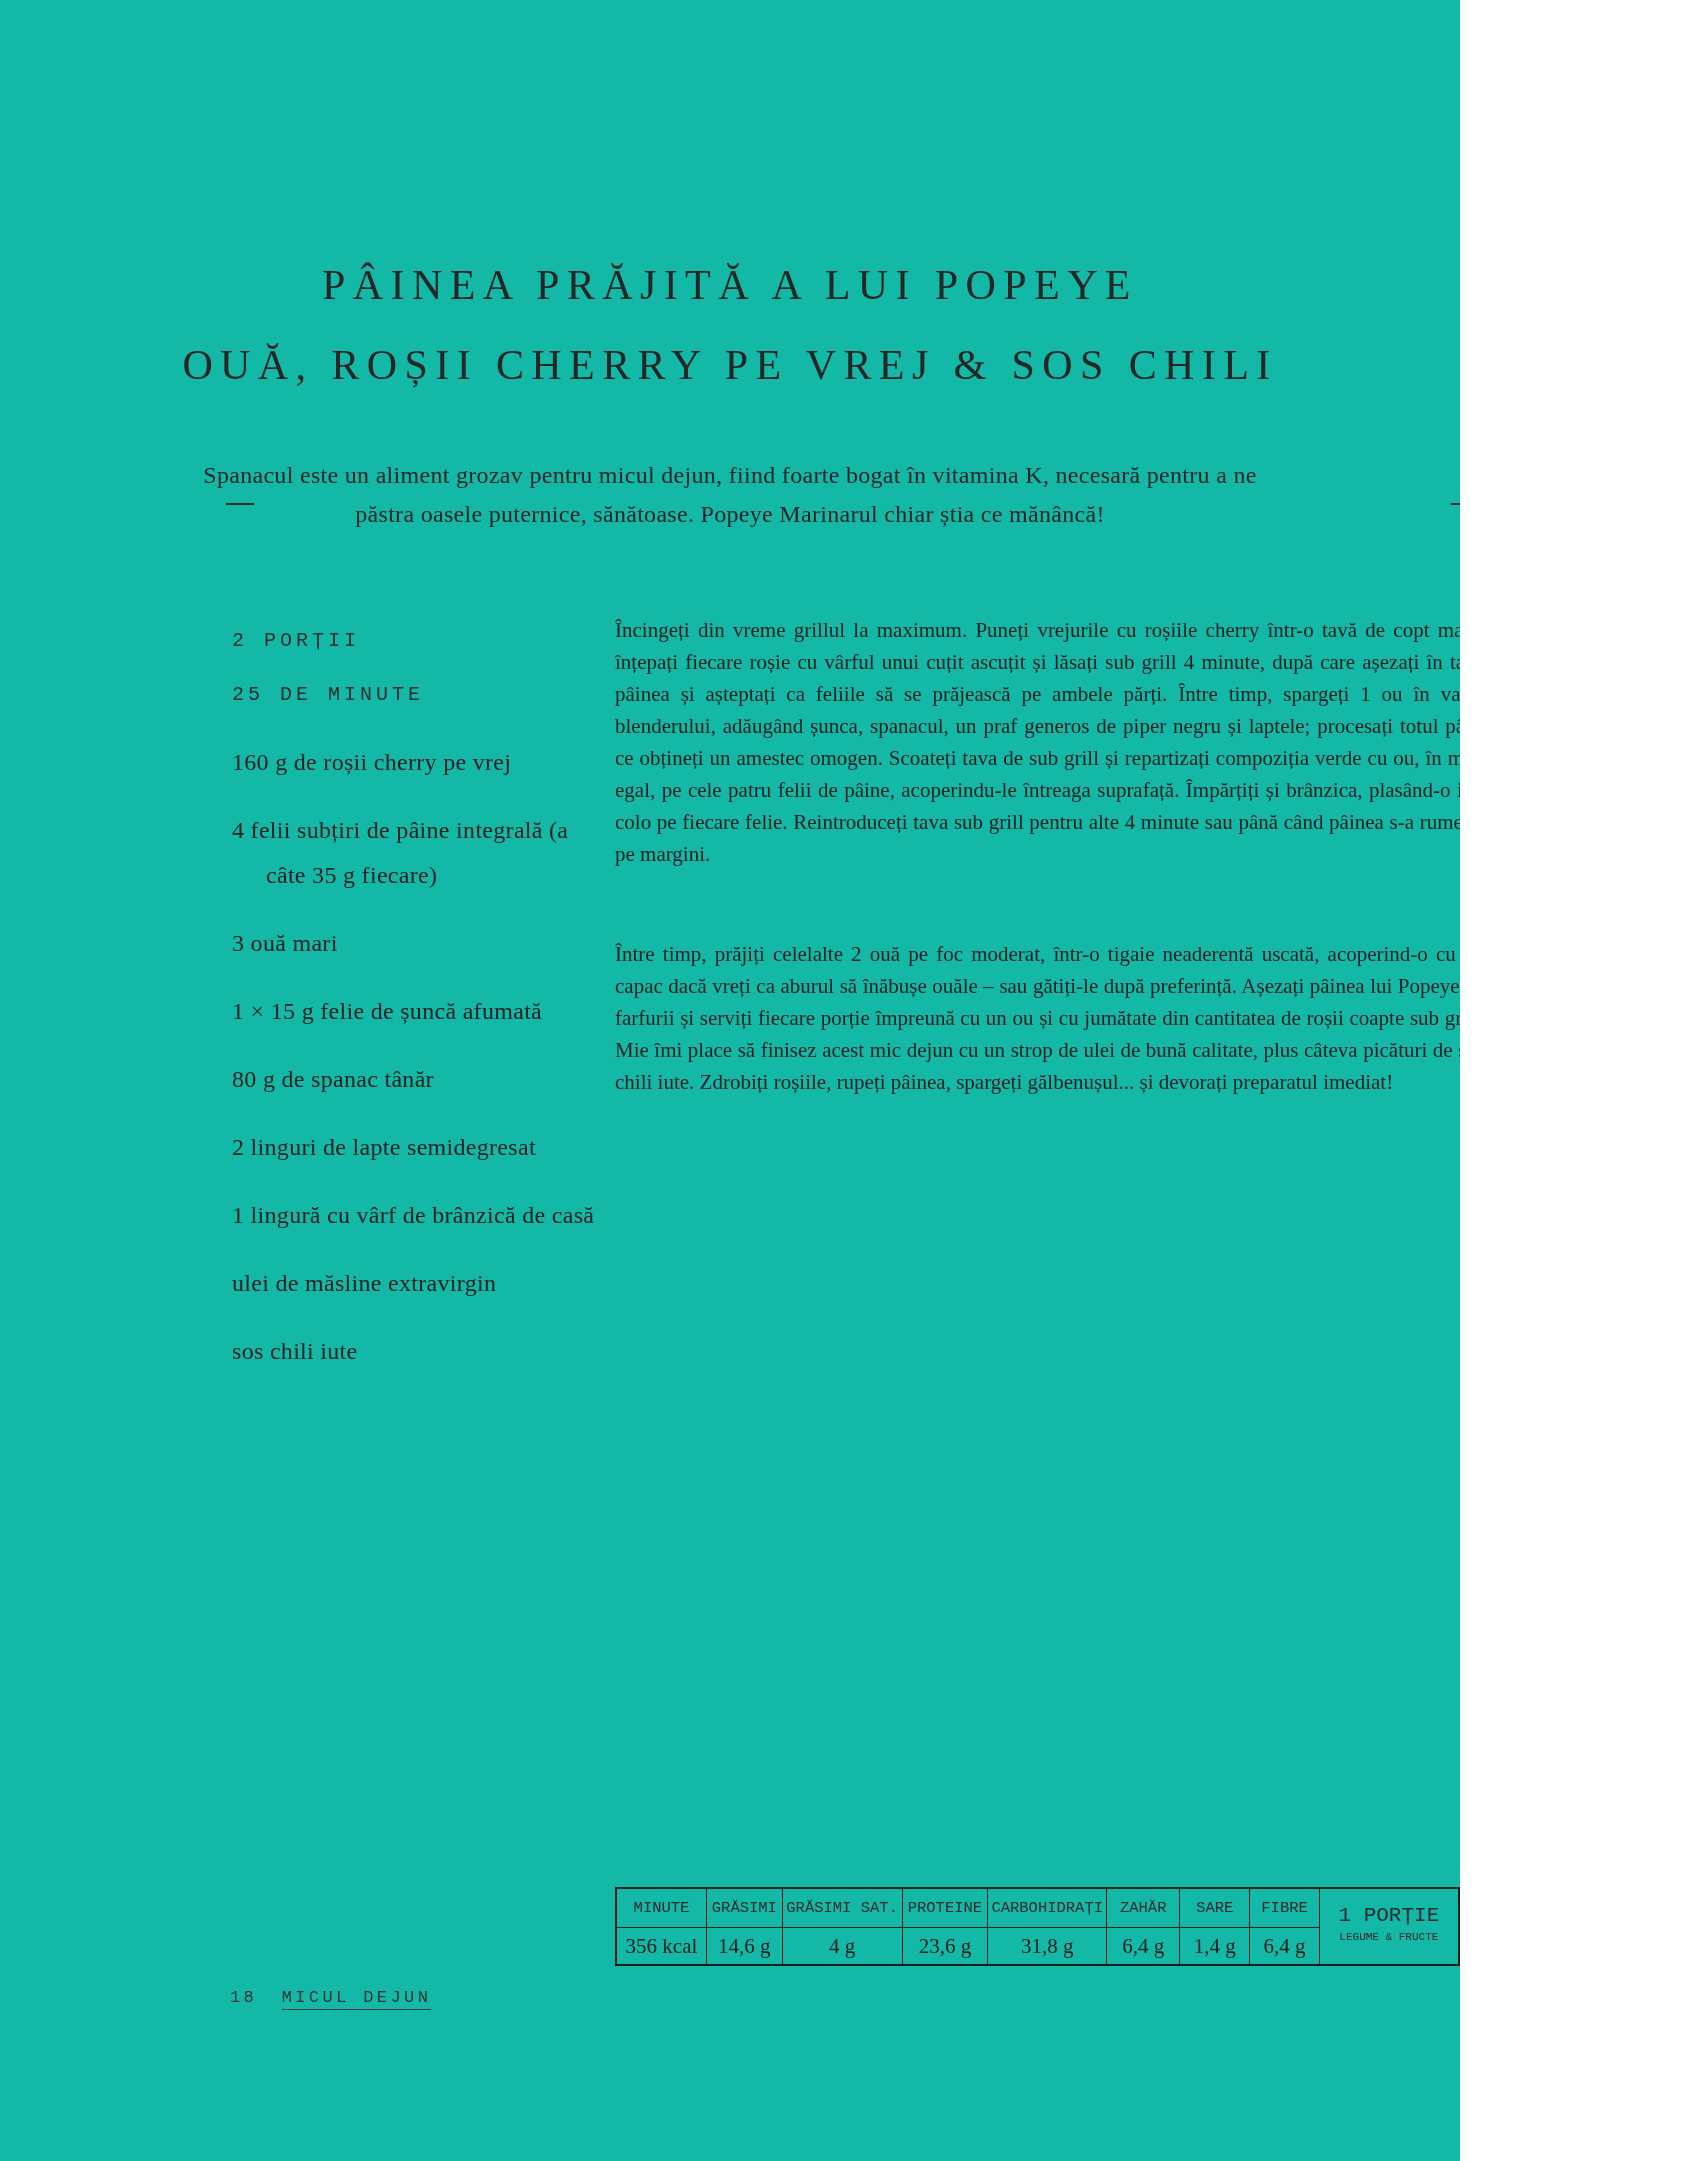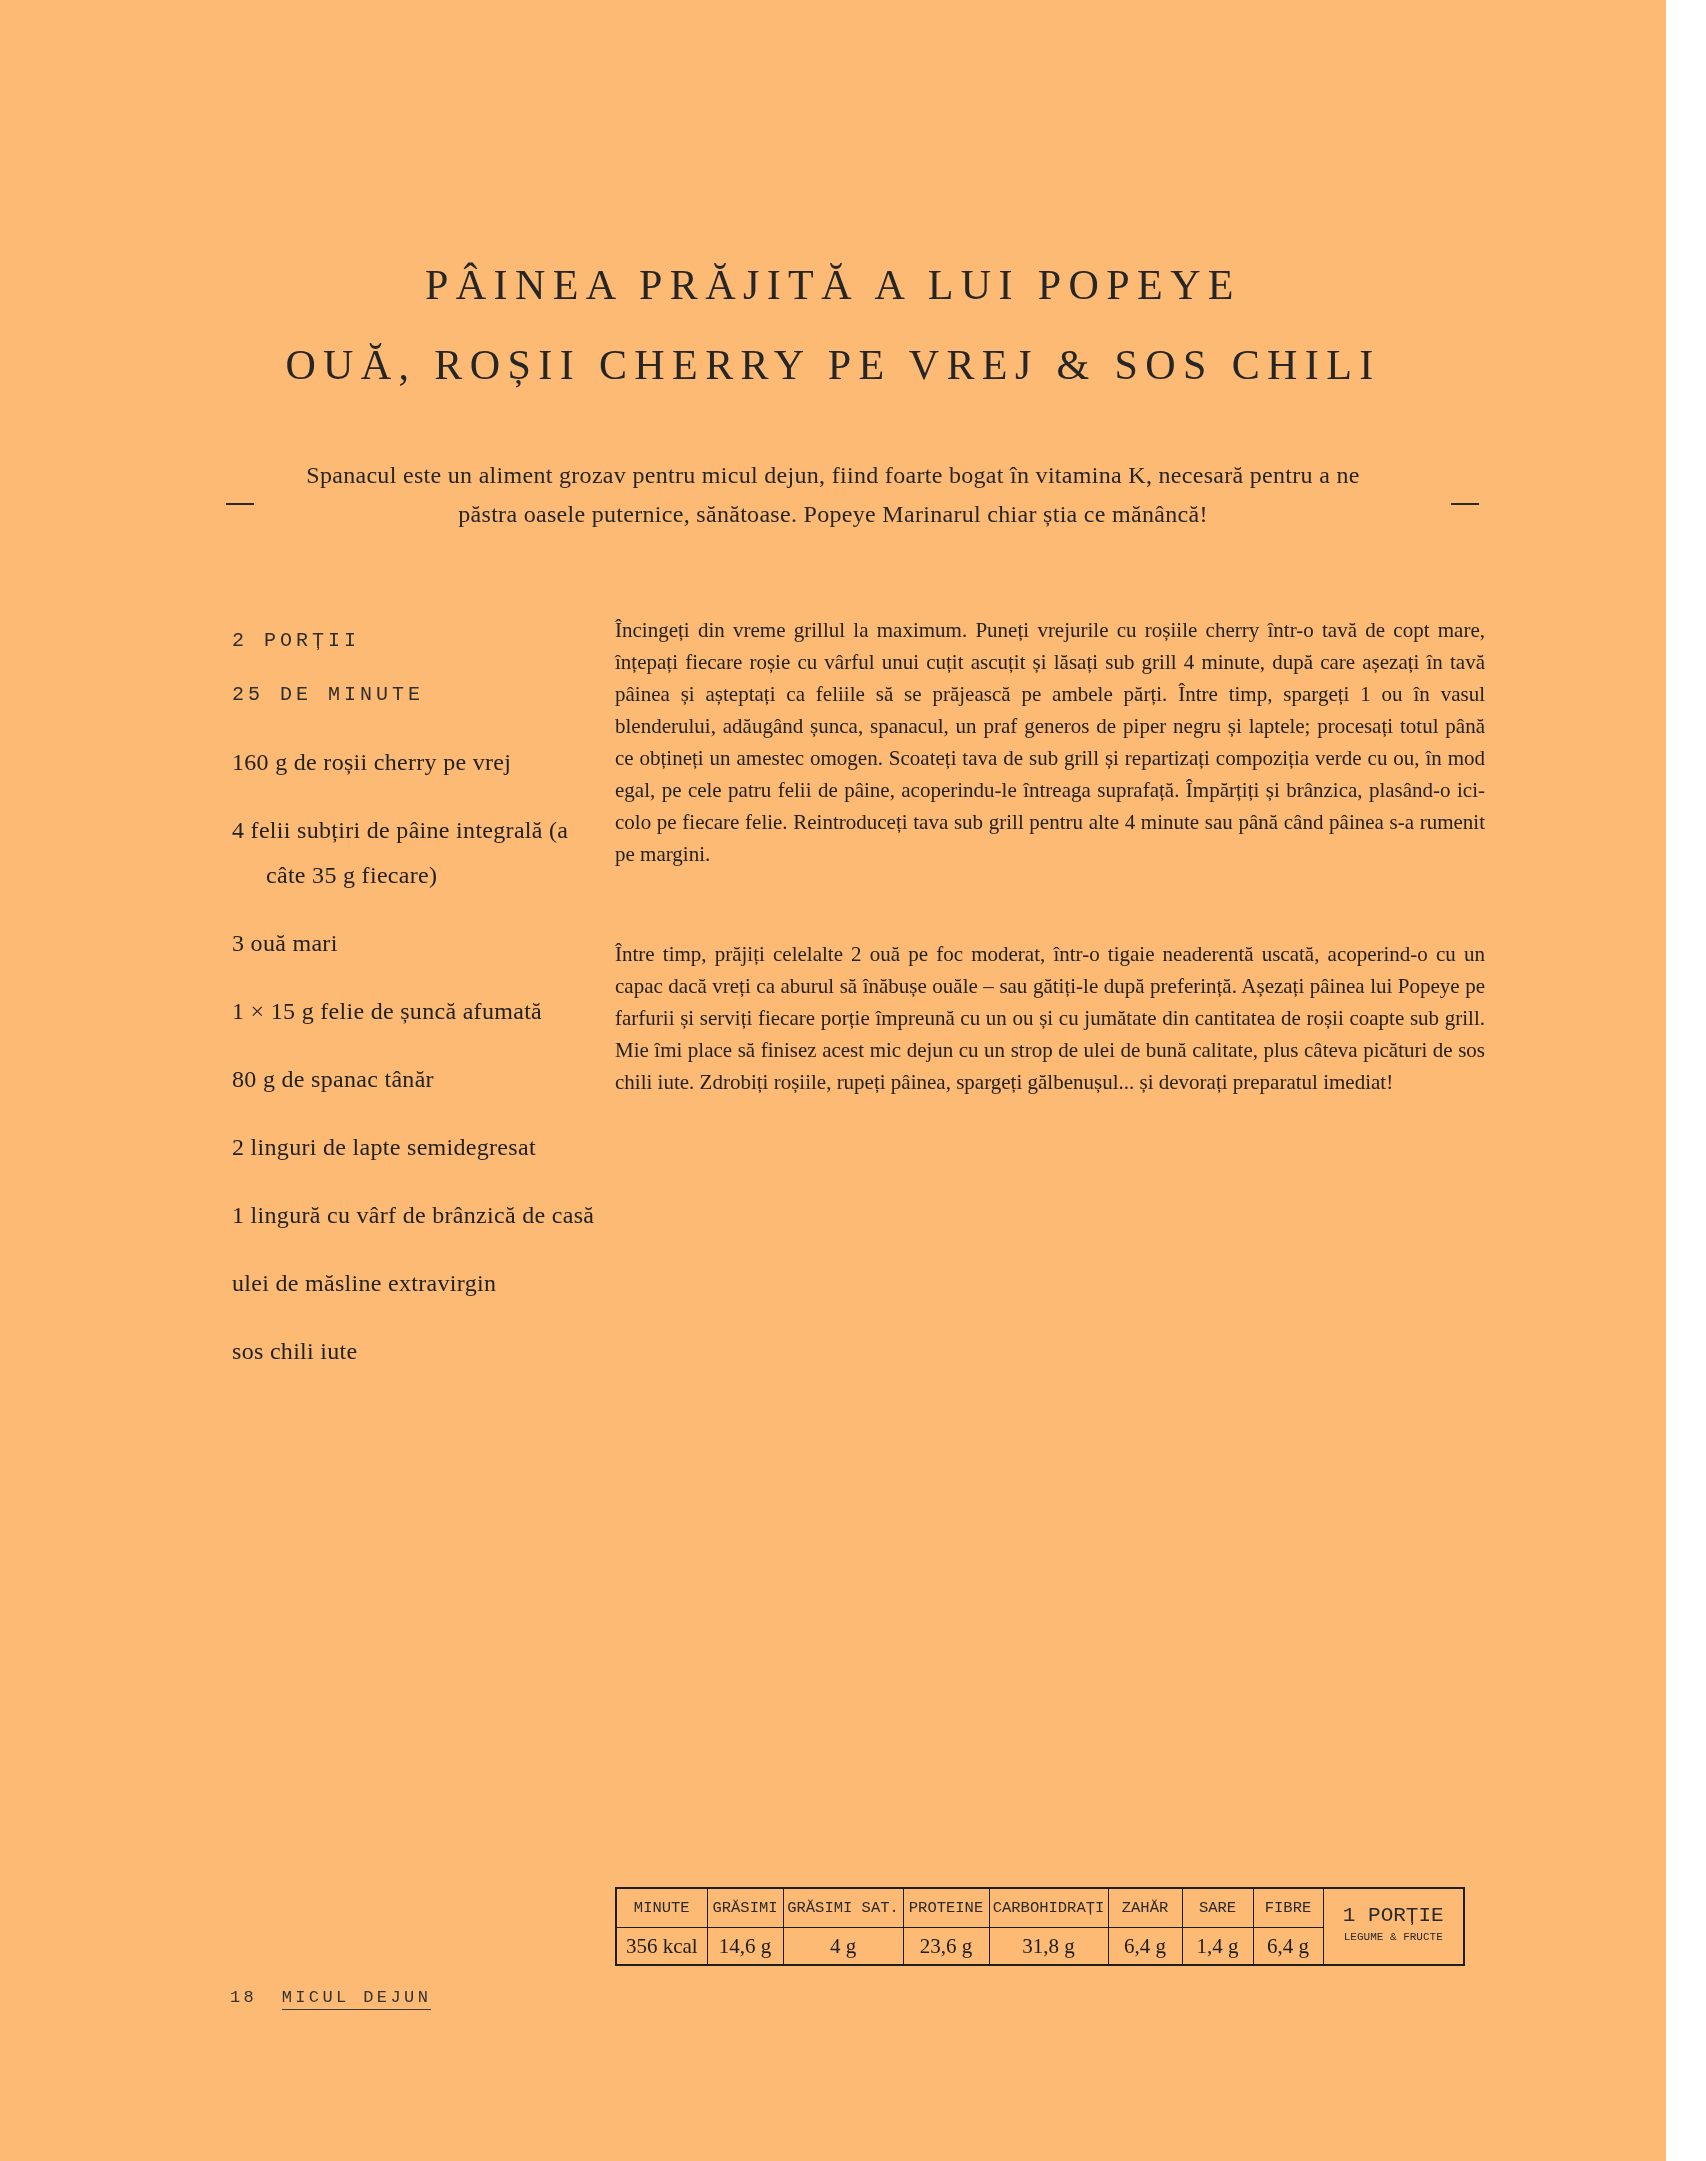--- a/index.html
+++ b/index.html
@@ -1,20 +1,20 @@
 <!DOCTYPE html>
 <html lang="ro" style="font-size:10.8px"><head>
 <meta charset="utf-8">
 <style>
   html, body { margin: 0; padding: 0; background: #ffffff; }
   .page {
     position: relative;
-    width: 1666px;
+    width: 1460px;
     height: 2161px;
-    background: #fdba74;
+    background: #14b8a6;
     font-family: "Liberation Serif", serif;
     color: #1d1d1b;
     overflow: hidden;
   }
 
   
   .title-block {
     position: absolute;
     top: 245px;
     left: 0;

